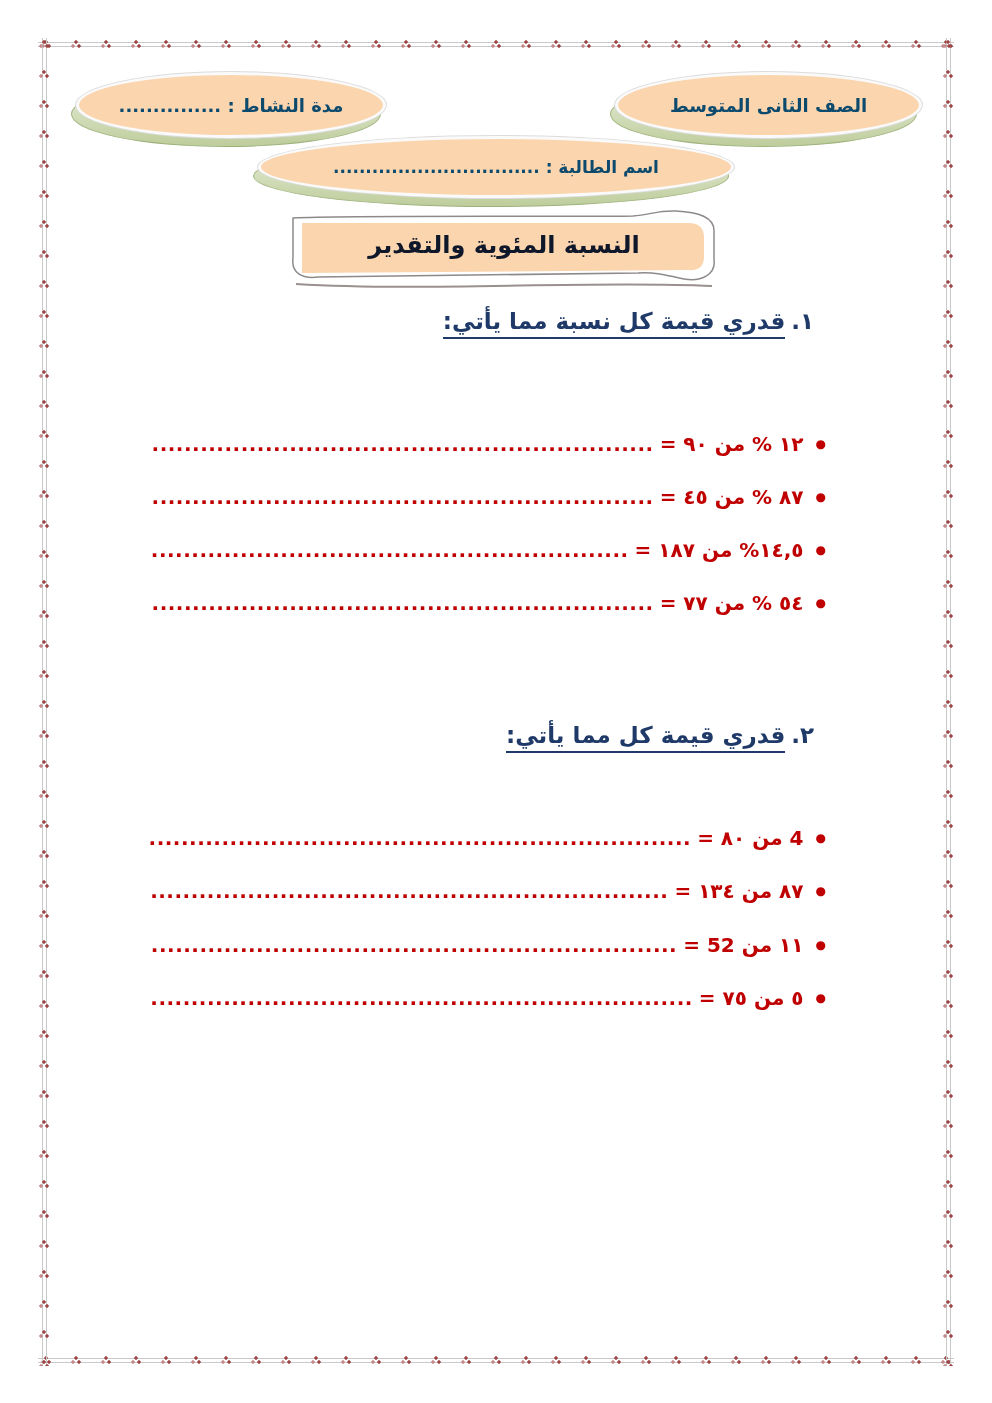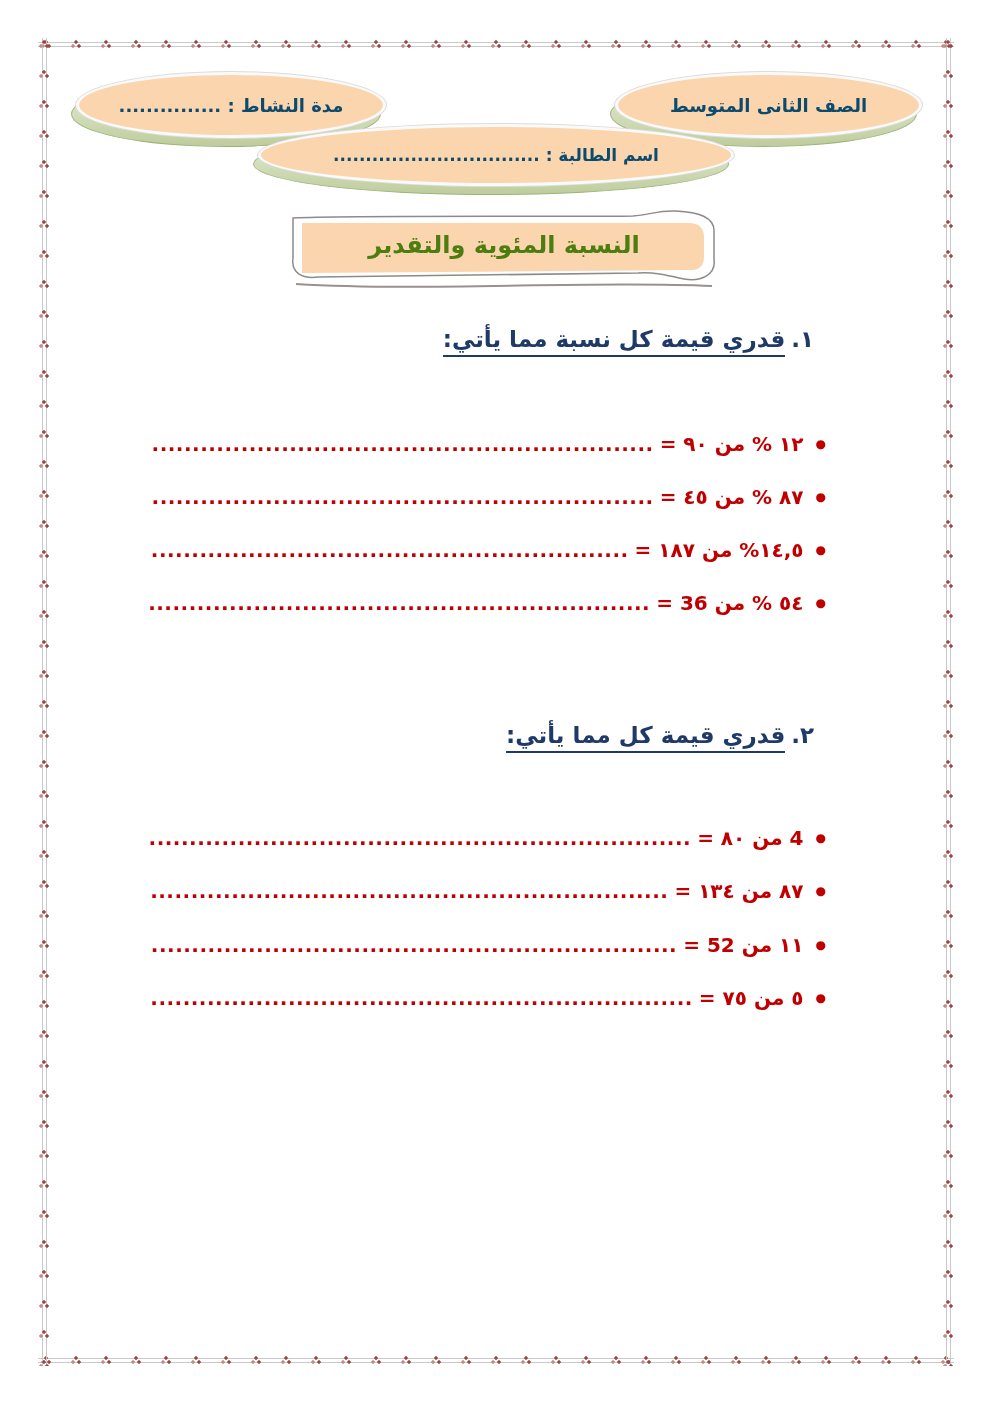--- a/index.html
+++ b/index.html
@@ -53,40 +53,40 @@
     position:absolute; inset:0; border-radius:50%;
     background:#FBD5AE; border:3px solid #FAFAFA;
     box-shadow:0 0 0 1px #DCDCDC;
   }
   .oval .label {
     position:absolute; inset:0; display:flex; align-items:center; justify-content:center;
     direction:rtl; color:#0c4a6e; font-weight:bold; font-size:18px; white-space:nowrap;
   }
   .oval-grade    { left:615px; top:72px;  width:307px; height:66px; }
   .oval-duration { left:76px;  top:72px;  width:310px; height:66px; }
-  .oval-name     { left:258px; top:124px; width:476px; height:62px; }
+  .oval-name     { left:258px; top:136px; width:476px; height:62px; }
   .oval-name .label { font-size:17px; }
 
   
   .banner { position:absolute; left:288px; top:208px; width:432px; height:84px; }
   .banner svg { position:absolute; inset:0; width:100%; height:100%; }
   .banner .title {
     position:absolute; inset:0; display:flex; align-items:center; justify-content:center;
     padding-bottom:10px; direction:rtl;
-    color:#4d7c0f; font-weight:bold; font-size:24px;
+    color:#0f172a; font-weight:bold; font-size:24px;
   }
 
   
   .heading {
     position:absolute; right:178px; direction:rtl; white-space:nowrap;
     color:#1F3A68; font-weight:bold; font-size:23px;
   }
   .heading .num { margin-left:6px; }
   .heading .txt { border-bottom:2.5px solid #1F3A68; padding-bottom:3px; }
-  .heading1 { top:326px; }
+  .heading1 { top:308px; }
   .heading2 { top:722px; }
 
   
   .item {
     position:absolute; left:150px; width:676px; height:32px;
     display:flex; direction:rtl; align-items:center;
     color:#C00000; font-weight:bold; font-size:20px; white-space:nowrap;
   }
   .item .bullet { font-size:12px; margin-left:12px; flex:0 0 auto; }
   .item .expr   { flex:0 0 auto; margin-left:6px; }
@@ -143,21 +143,21 @@
   <span class="expr">٨٧ % من ٤٥ =</span>
   <span class="leader">..............................................................................................................</span>
 </div>
 <div class="item i3">
   <span class="bullet">●</span>
   <span class="expr">١٤,٥% من ١٨٧ =</span>
   <span class="leader">..............................................................................................................</span>
 </div>
 <div class="item i4">
   <span class="bullet">●</span>
-  <span class="expr">٥٤ % من 36 =</span>
+  <span class="expr">٥٤ % من ٧٧ =</span>
   <span class="leader">..............................................................................................................</span>
 </div>
 
 <div class="heading heading2">
   <span class="num">٢.</span><span class="txt">قدري قيمة كل مما يأتي:</span>
 </div>
 
 <div class="item i5">
   <span class="bullet">●</span>
   <span class="expr">4 من ٨٠ =</span>

